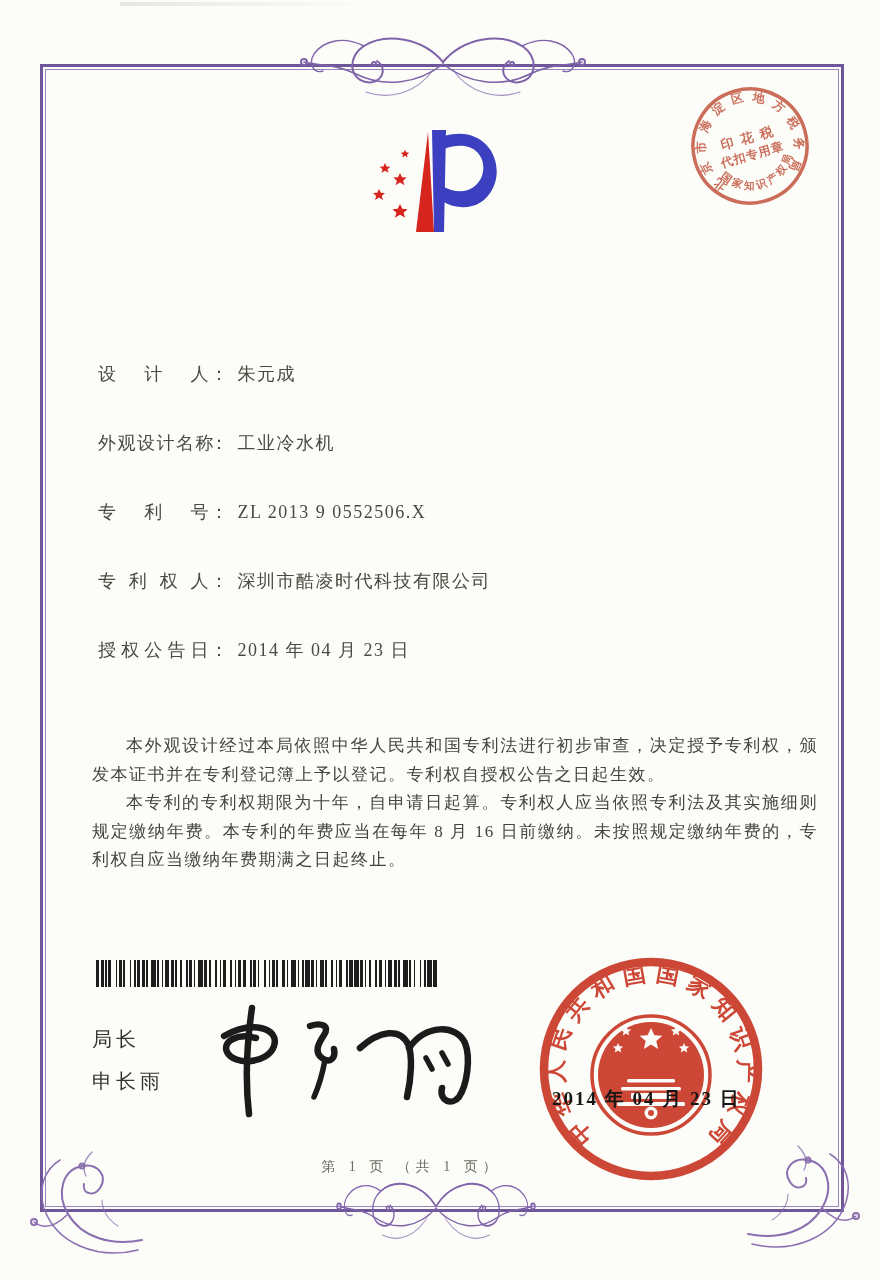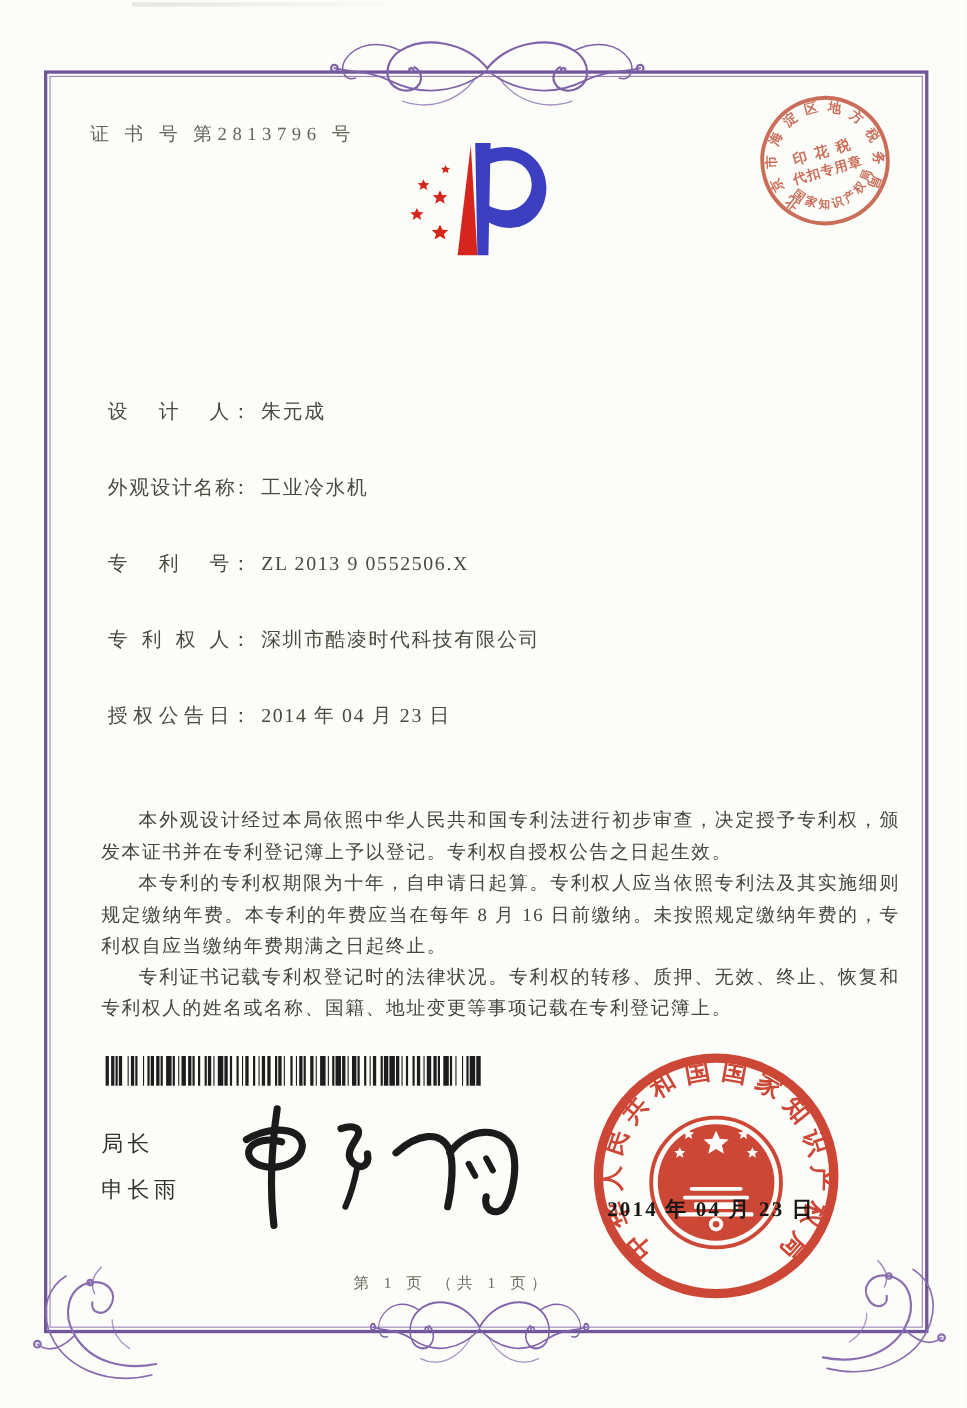--- a/index.html
+++ b/index.html
@@ -125,21 +125,20 @@
       <path d="M 30 84 C 40 78 46 68 46 58" stroke-width="1.2" opacity=".7"></path>
       <circle cx="66" cy="24" r="2.5"></circle>
       <circle cx="114" cy="80" r="3"></circle>
     </g>
   </svg>
 
   <svg class="flourish fl-corner-l" viewBox="0 0 122 128">
     <use href="#fl-corner" transform="translate(122,0) scale(-1,1)"></use>
   </svg>
 
-  <div class="cert-no">证 书 号 第2813796 号</div>
 
   <svg class="logo" viewBox="0 0 132 104">
     <g>
       <polygon points="33,21 34.8,25.2 39,25.4 35.8,28 36.9,32 33,29.6 29.1,32 30.2,28 27,25.4 31.2,25.2" fill="#d6251c" transform="scale(0.55) translate(27,16)"></polygon>
       <path d="M33 21 l1.6 3.5 3.8.3-2.9 2.5 1 3.7-3.5-2.2-3.5 2.2 1-3.7-2.9-2.5 3.8-.3z" fill="#d6251c" transform="translate(0,0) scale(0.6)" opacity="0"></path>
       <g fill="#d6251c">
         <path d="M 33 20 l 1.2 2.6 2.9 .2 -2.2 1.9 .8 2.8 -2.7 -1.7 -2.7 1.7 .8 -2.8 -2.2 -1.9 2.9 -.2 z"></path>
         <path d="M 13 33 l 1.6 3.4 3.8 .3 -2.9 2.5 1 3.6 -3.5 -2.1 -3.5 2.1 1 -3.6 -2.9 -2.5 3.8 -.3 z"></path>
         <path d="M 28 43 l 2 4.2 4.7 .4 -3.6 3.1 1.3 4.5 -4.4 -2.7 -4.4 2.7 1.3 -4.5 -3.6 -3.1 4.7 -.4 z"></path>
         <path d="M 4 59 l 1.8 3.8 4.2 .3 -3.2 2.8 1.1 4 -3.9 -2.4 -3.9 2.4 1.1 -4 -3.2 -2.8 4.2 -.3 z" transform="translate(3,0)"></path>
@@ -174,21 +173,20 @@
       <div class="field-row"><span class="field-label">设计人</span><span class="field-colon">：</span><span class="field-value">朱元成</span></div>
       <div class="field-row"><span class="field-label">外观设计名称</span><span class="field-colon">：</span><span class="field-value">工业冷水机</span></div>
       <div class="field-row"><span class="field-label">专利号</span><span class="field-colon">：</span><span class="field-value">ZL 2013 9 0552506.X</span></div>
       <div class="field-row"><span class="field-label">专利权人</span><span class="field-colon">：</span><span class="field-value">深圳市酷凌时代科技有限公司</span></div>
       <div class="field-row"><span class="field-label">授权公告日</span><span class="field-colon">：</span><span class="field-value">2014 年 04 月 23 日</span></div>
     </div>
 
   <div class="paras">
       <p>本外观设计经过本局依照中华人民共和国专利法进行初步审查，决定授予专利权，颁发本证书并在专利登记簿上予以登记。专利权自授权公告之日起生效。</p>
       <p>本专利的专利权期限为十年，自申请日起算。专利权人应当依照专利法及其实施细则规定缴纳年费。本专利的年费应当在每年 8 月 16 日前缴纳。未按照规定缴纳年费的，专利权自应当缴纳年费期满之日起终止。</p>
-      <p>专利证书记载专利权登记时的法律状况。专利权的转移、质押、无效、终止、恢复和专利权人的姓名或名称、国籍、地址变更等事项记载在专利登记簿上。</p>
     </div>
 
   <div class="barcode">
       <span class="bar dark" style="flex-grow: 2;"></span>
       <span class="bar lite" style="flex-grow: 1;"></span>
       <span class="bar dark" style="flex-grow: 2;"></span>
       <span class="bar lite" style="flex-grow: 1;"></span>
       <span class="bar dark" style="flex-grow: 1;"></span>
       <span class="bar lite" style="flex-grow: 1;"></span>
       <span class="bar dark" style="flex-grow: 2;"></span>

